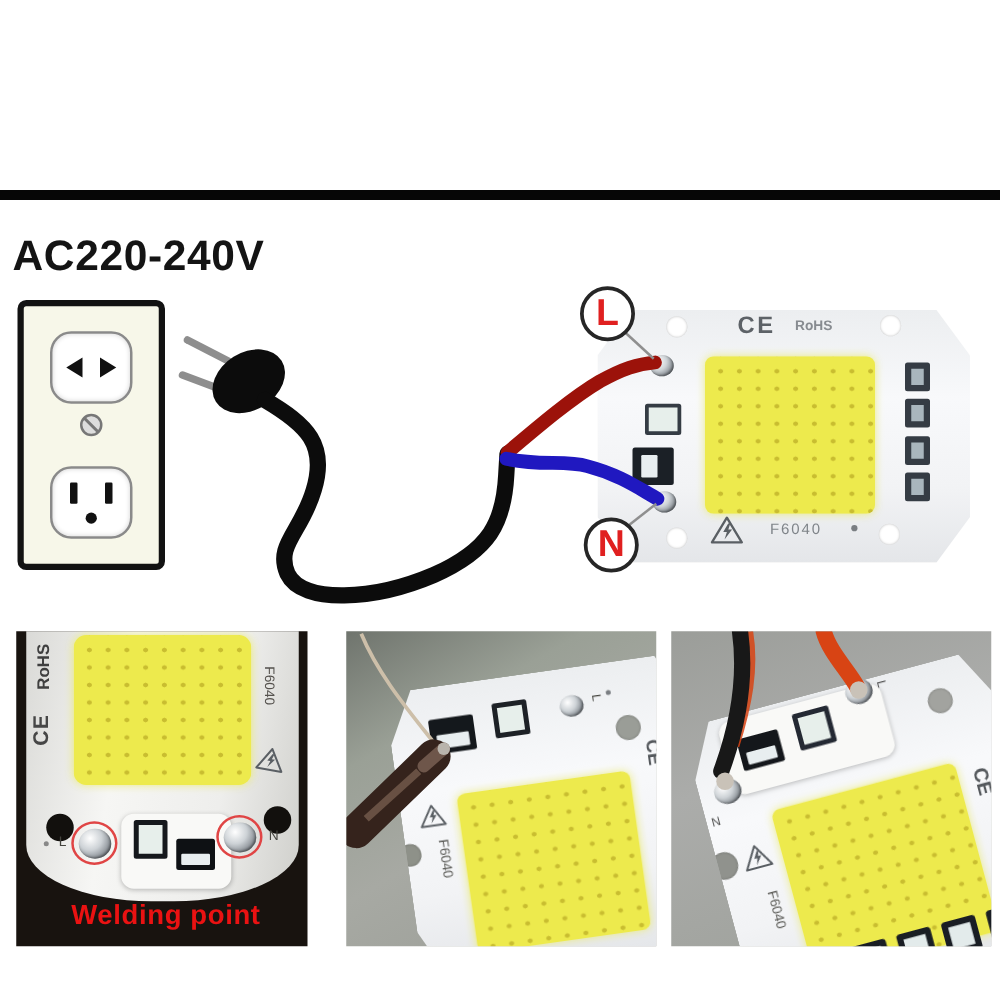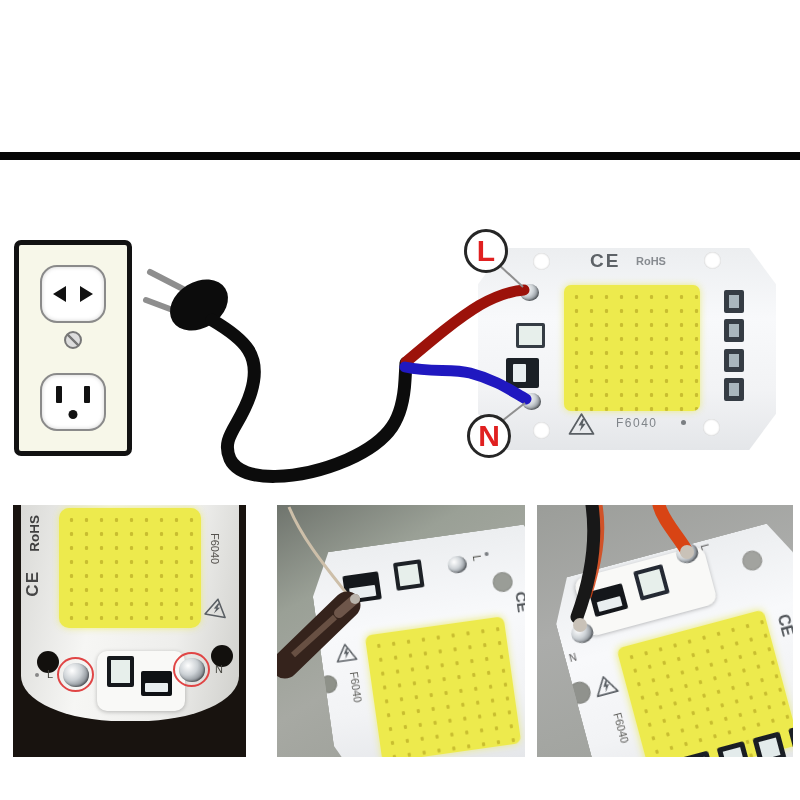--- a/index.html
+++ b/index.html
@@ -86,20 +86,21 @@
   .sq-row{position:absolute;display:flex;gap:9px;}
   .sq-row .bsq{width:28px;height:28px;box-sizing:border-box;border:5px solid #1a1e24;background:#e3ebeb;border-radius:3px;}
 </style>
 </head>
 <body>
 
 <div class="canvas">
 
   <div class="top-bar"></div>
 
+  <div class="voltage">AC220-240V</div>
 
   <div class="outlet">
     <div class="socket socket-top">
       <span class="slot-left"></span>
       <span class="slot-right"></span>
     </div>
     <div class="screw"></div>
     <div class="socket socket-bottom">
       <span class="vslot v1"></span>
       <span class="vslot v2"></span>
@@ -167,20 +168,21 @@
       <div class="ring" style="left:36px;top:164px;width:37px;height:35px;">
         <div class="weld" style="width:26px;height:24px;"></div>
       </div>
       <div class="ring" style="left:152px;top:159px;width:37px;height:35px;">
         <div class="weld" style="width:26px;height:24px;"></div>
       </div>
       <span class="pad-label" style="left:26px;top:175px;">L</span>
       <div class="pcb-dot" style="left:14px;top:180px;width:4px;height:4px;background:#888;"></div>
       <span class="pad-label" style="left:194px;top:170px;">N</span>
     </div>
+    <div class="caption" style="left:44px;top:214px;">Welding point</div>
   </div>
 
   <div class="photo photo-middle">
     <div class="chip pm-chip">
       <div class="comp-dark hbar" style="left:32px;top:26px;width:36px;height:28px;background:#14181c;"></div>
       <div class="comp-sq" style="left:84px;top:20px;width:28px;height:28px;border-width:4px;border-color:#1d2126;"></div>
       <div class="weld" style="left:138px;top:22px;width:19px;height:17px;"></div>
       <span class="pad-label v-down" style="left:162px;top:24px;font-size:10px;">L</span>
       <div class="pcb-dot" style="left:176px;top:22px;width:4px;height:4px;"></div>
       <div class="hole" style="left:180px;top:44px;width:20px;height:20px;background:#9a9d97;"></div>

